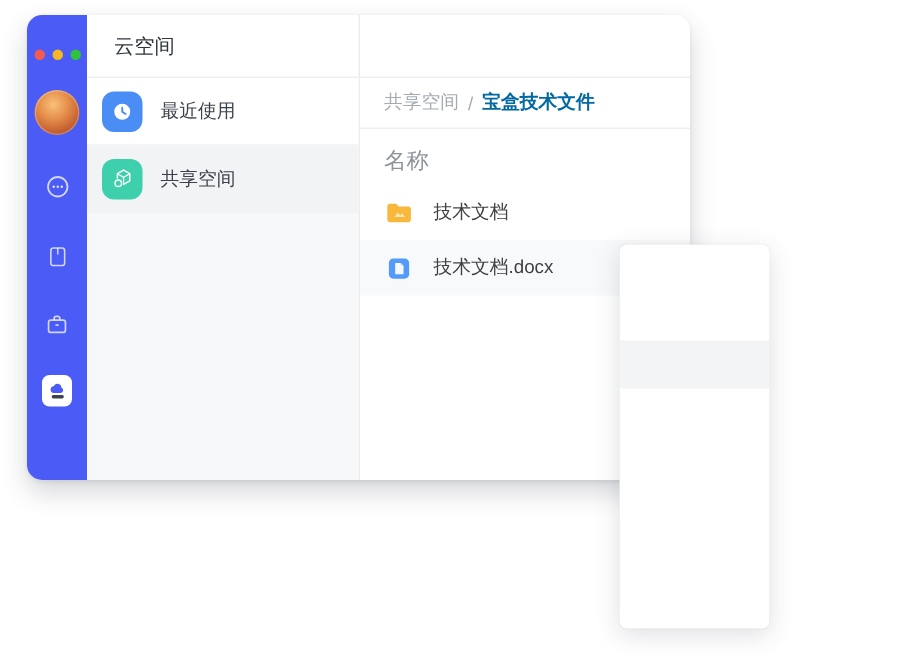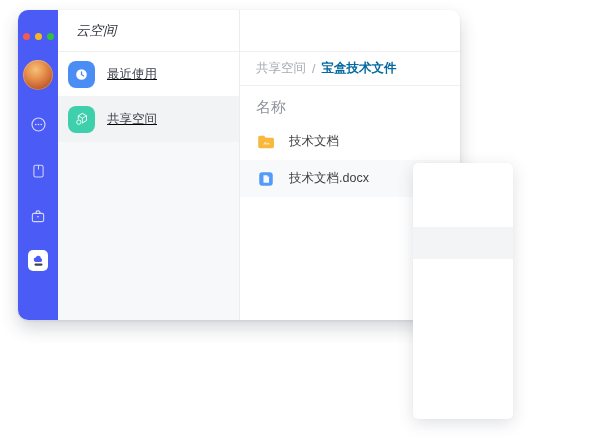--- a/index.html
+++ b/index.html
@@ -25,22 +25,22 @@
     box-shadow:inset 0 0 0 1px rgba(255,255,255,.25);
   }
   .rail-ic{position:absolute;left:0;width:40px;display:flex;justify-content:center;}
   .rail-ic.chat{top:105px}.rail-ic.note{top:152px}.rail-ic.case{top:197px}
   .rail-tile{
     position:absolute;top:240px;left:10px;width:20px;height:21px;background:#fff;
     border-radius:5px;display:flex;align-items:center;justify-content:center;
   }
   
   .sidebar{width:181px;flex:none;background:#fff;display:flex;flex-direction:column;border-right:1px solid #ececef;}
-  .sidebar-header{height:41px;line-height:41px;flex:none;padding-left:18px;font-size:13.5px;color:#2f353d;border-bottom:1px solid #efeff2;font-style:italic;}
-  .side-item{height:44px;flex:none;display:flex;align-items:center;padding-left:10px;gap:12px;border-bottom:1px solid #f4f4f6;background:#fff;cursor:pointer;text-decoration:underline;}
+  .sidebar-header{height:41px;line-height:41px;flex:none;padding-left:18px;font-size:13.5px;color:#2f353d;border-bottom:1px solid #efeff2;}
+  .side-item{height:44px;flex:none;display:flex;align-items:center;padding-left:10px;gap:12px;border-bottom:1px solid #f4f4f6;background:#fff;cursor:pointer;}
   .side-item.selected{background:#f2f3f5;}
   .side-icon{width:27px;height:27px;border-radius:8px;flex:none;display:flex;align-items:center;justify-content:center;}
   .side-label{font-size:12.5px;color:#3c424c;}
   .sidebar-filler{flex:1;background:#f7f8fa;}
   
   .content{flex:1;background:#fff;display:flex;flex-direction:column;}
   .content-topbar{height:41px;flex:none;border-bottom:1px solid #efeff2;}
   .breadcrumb{height:33px;flex:none;display:flex;align-items:center;padding-left:16px;gap:6px;font-size:12.5px;color:#a6abb3;border-bottom:1px solid #efeff2;white-space:nowrap;}
   .breadcrumb .current{color:#0369a1;font-weight:bold;}
   .col-header{padding:12px 16px 6px;font-size:15px;color:#8e939b;}

